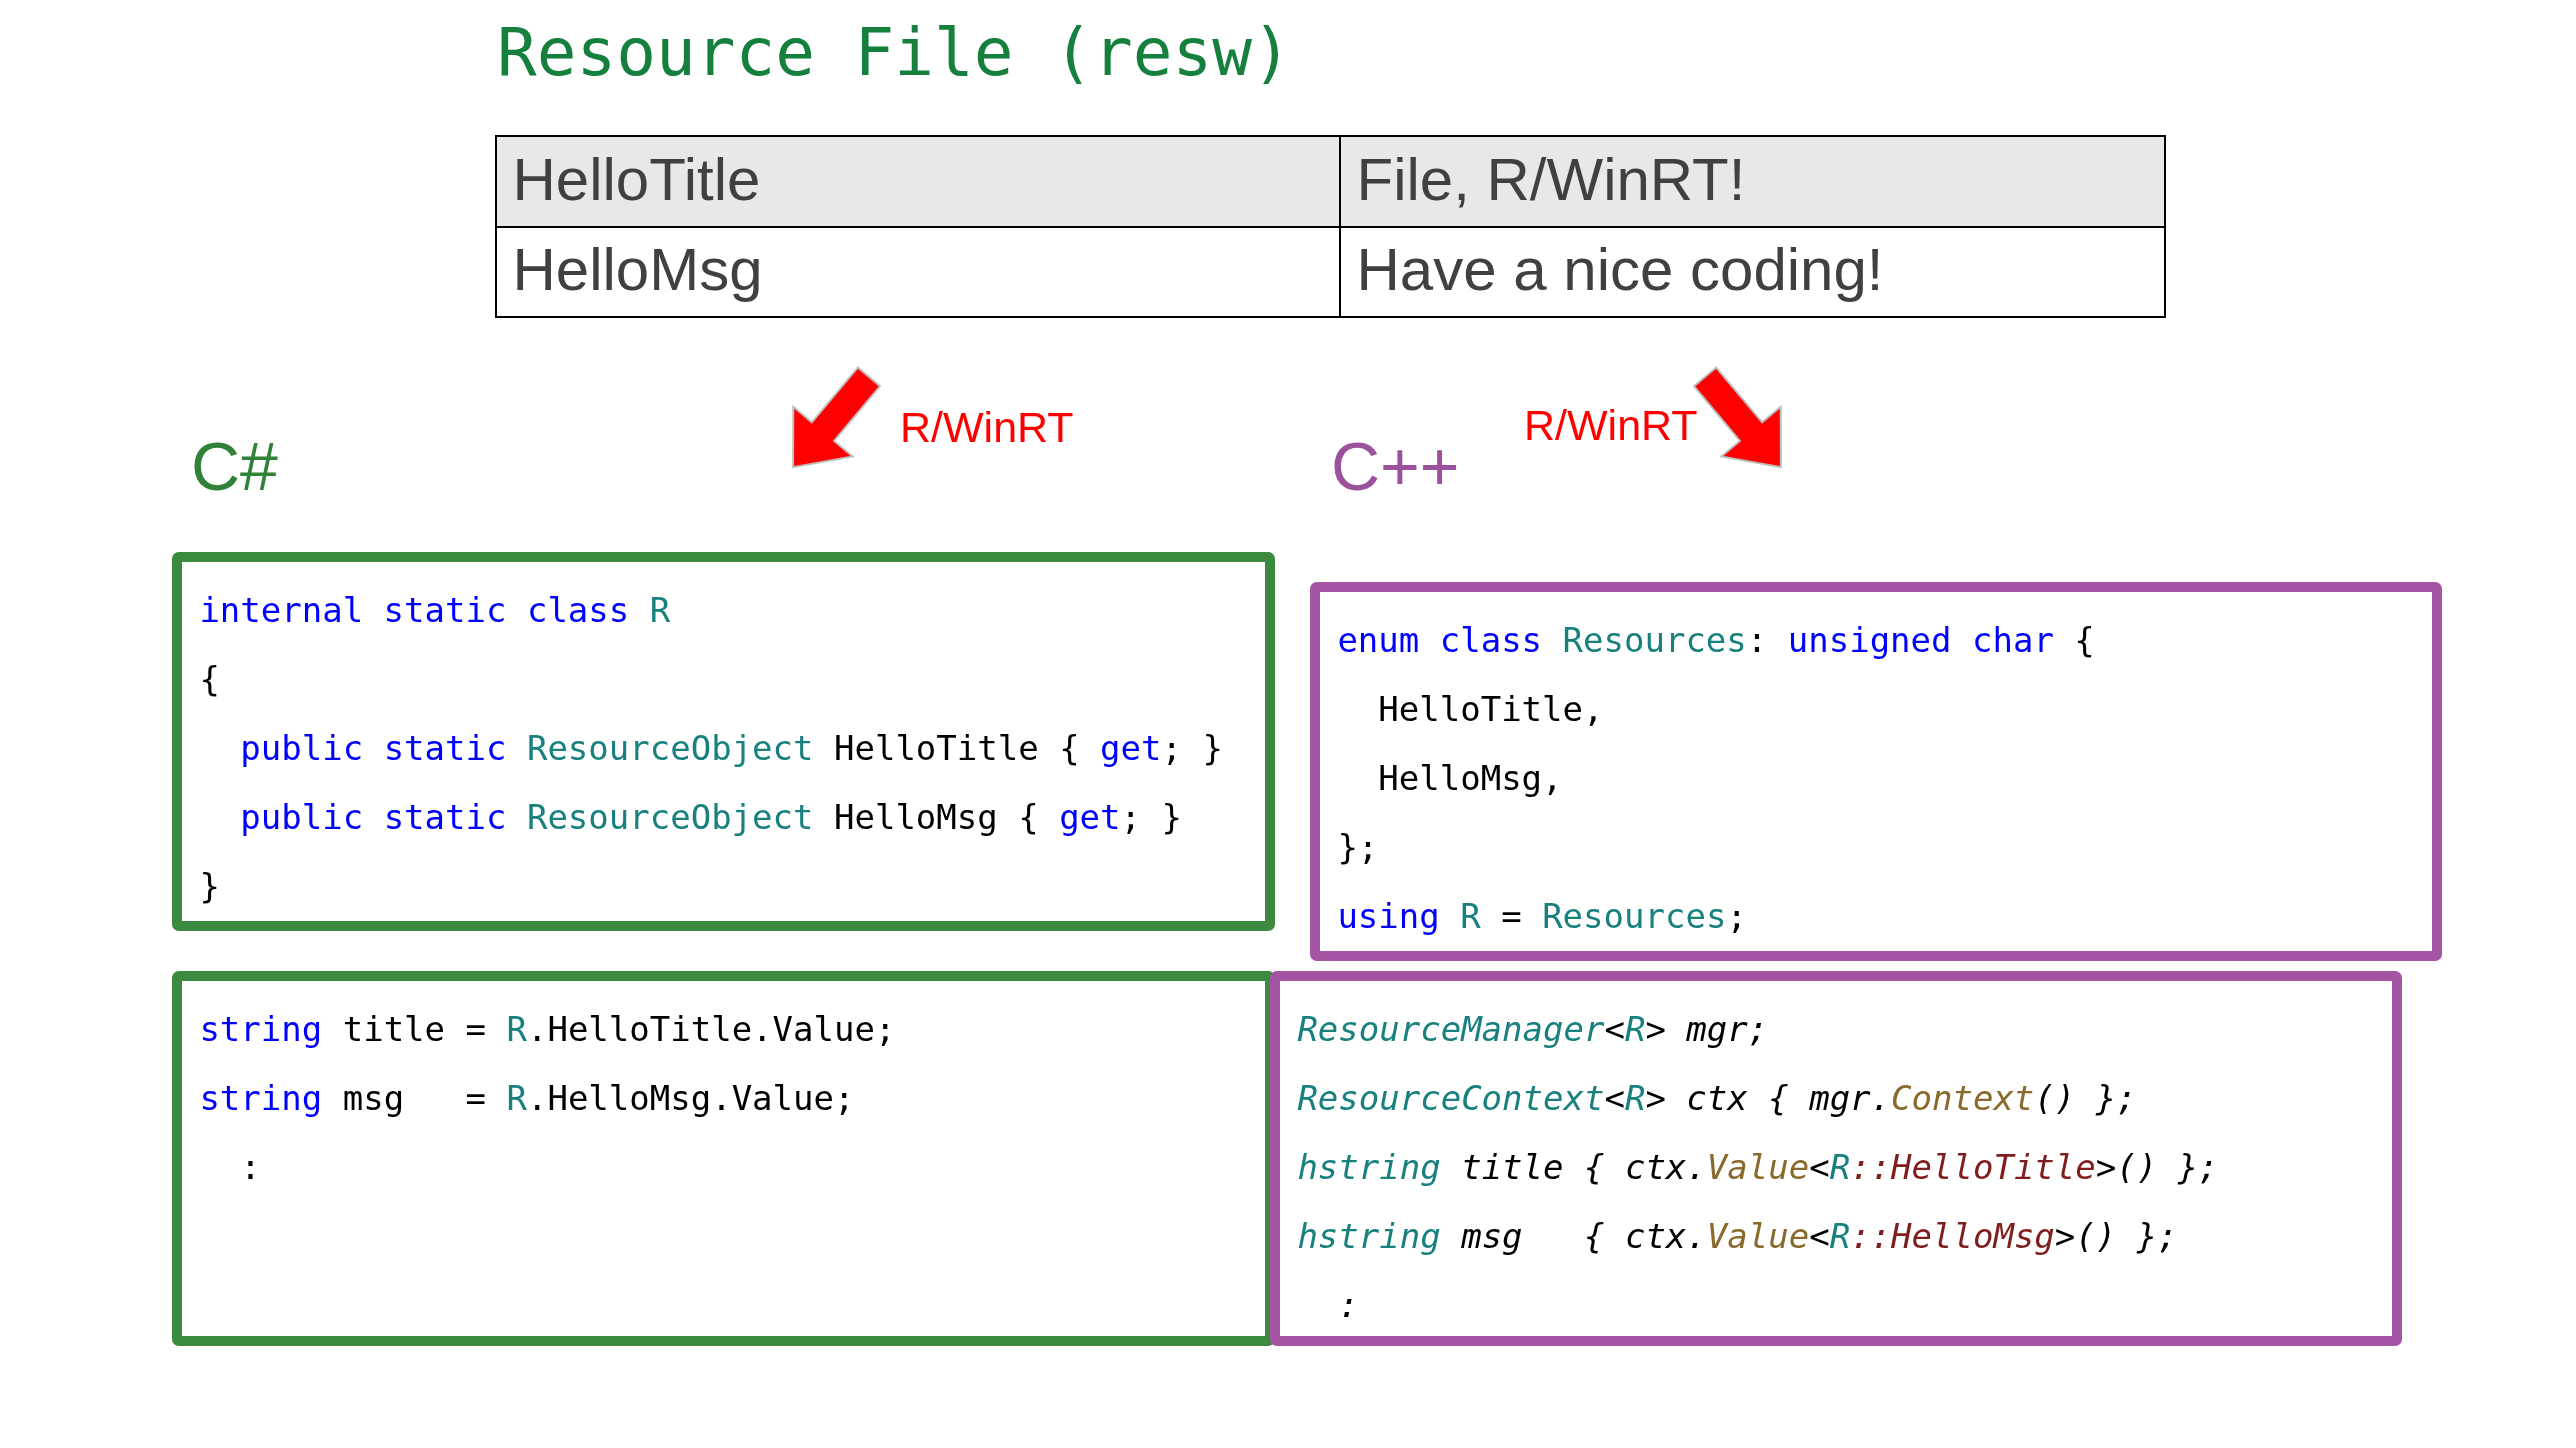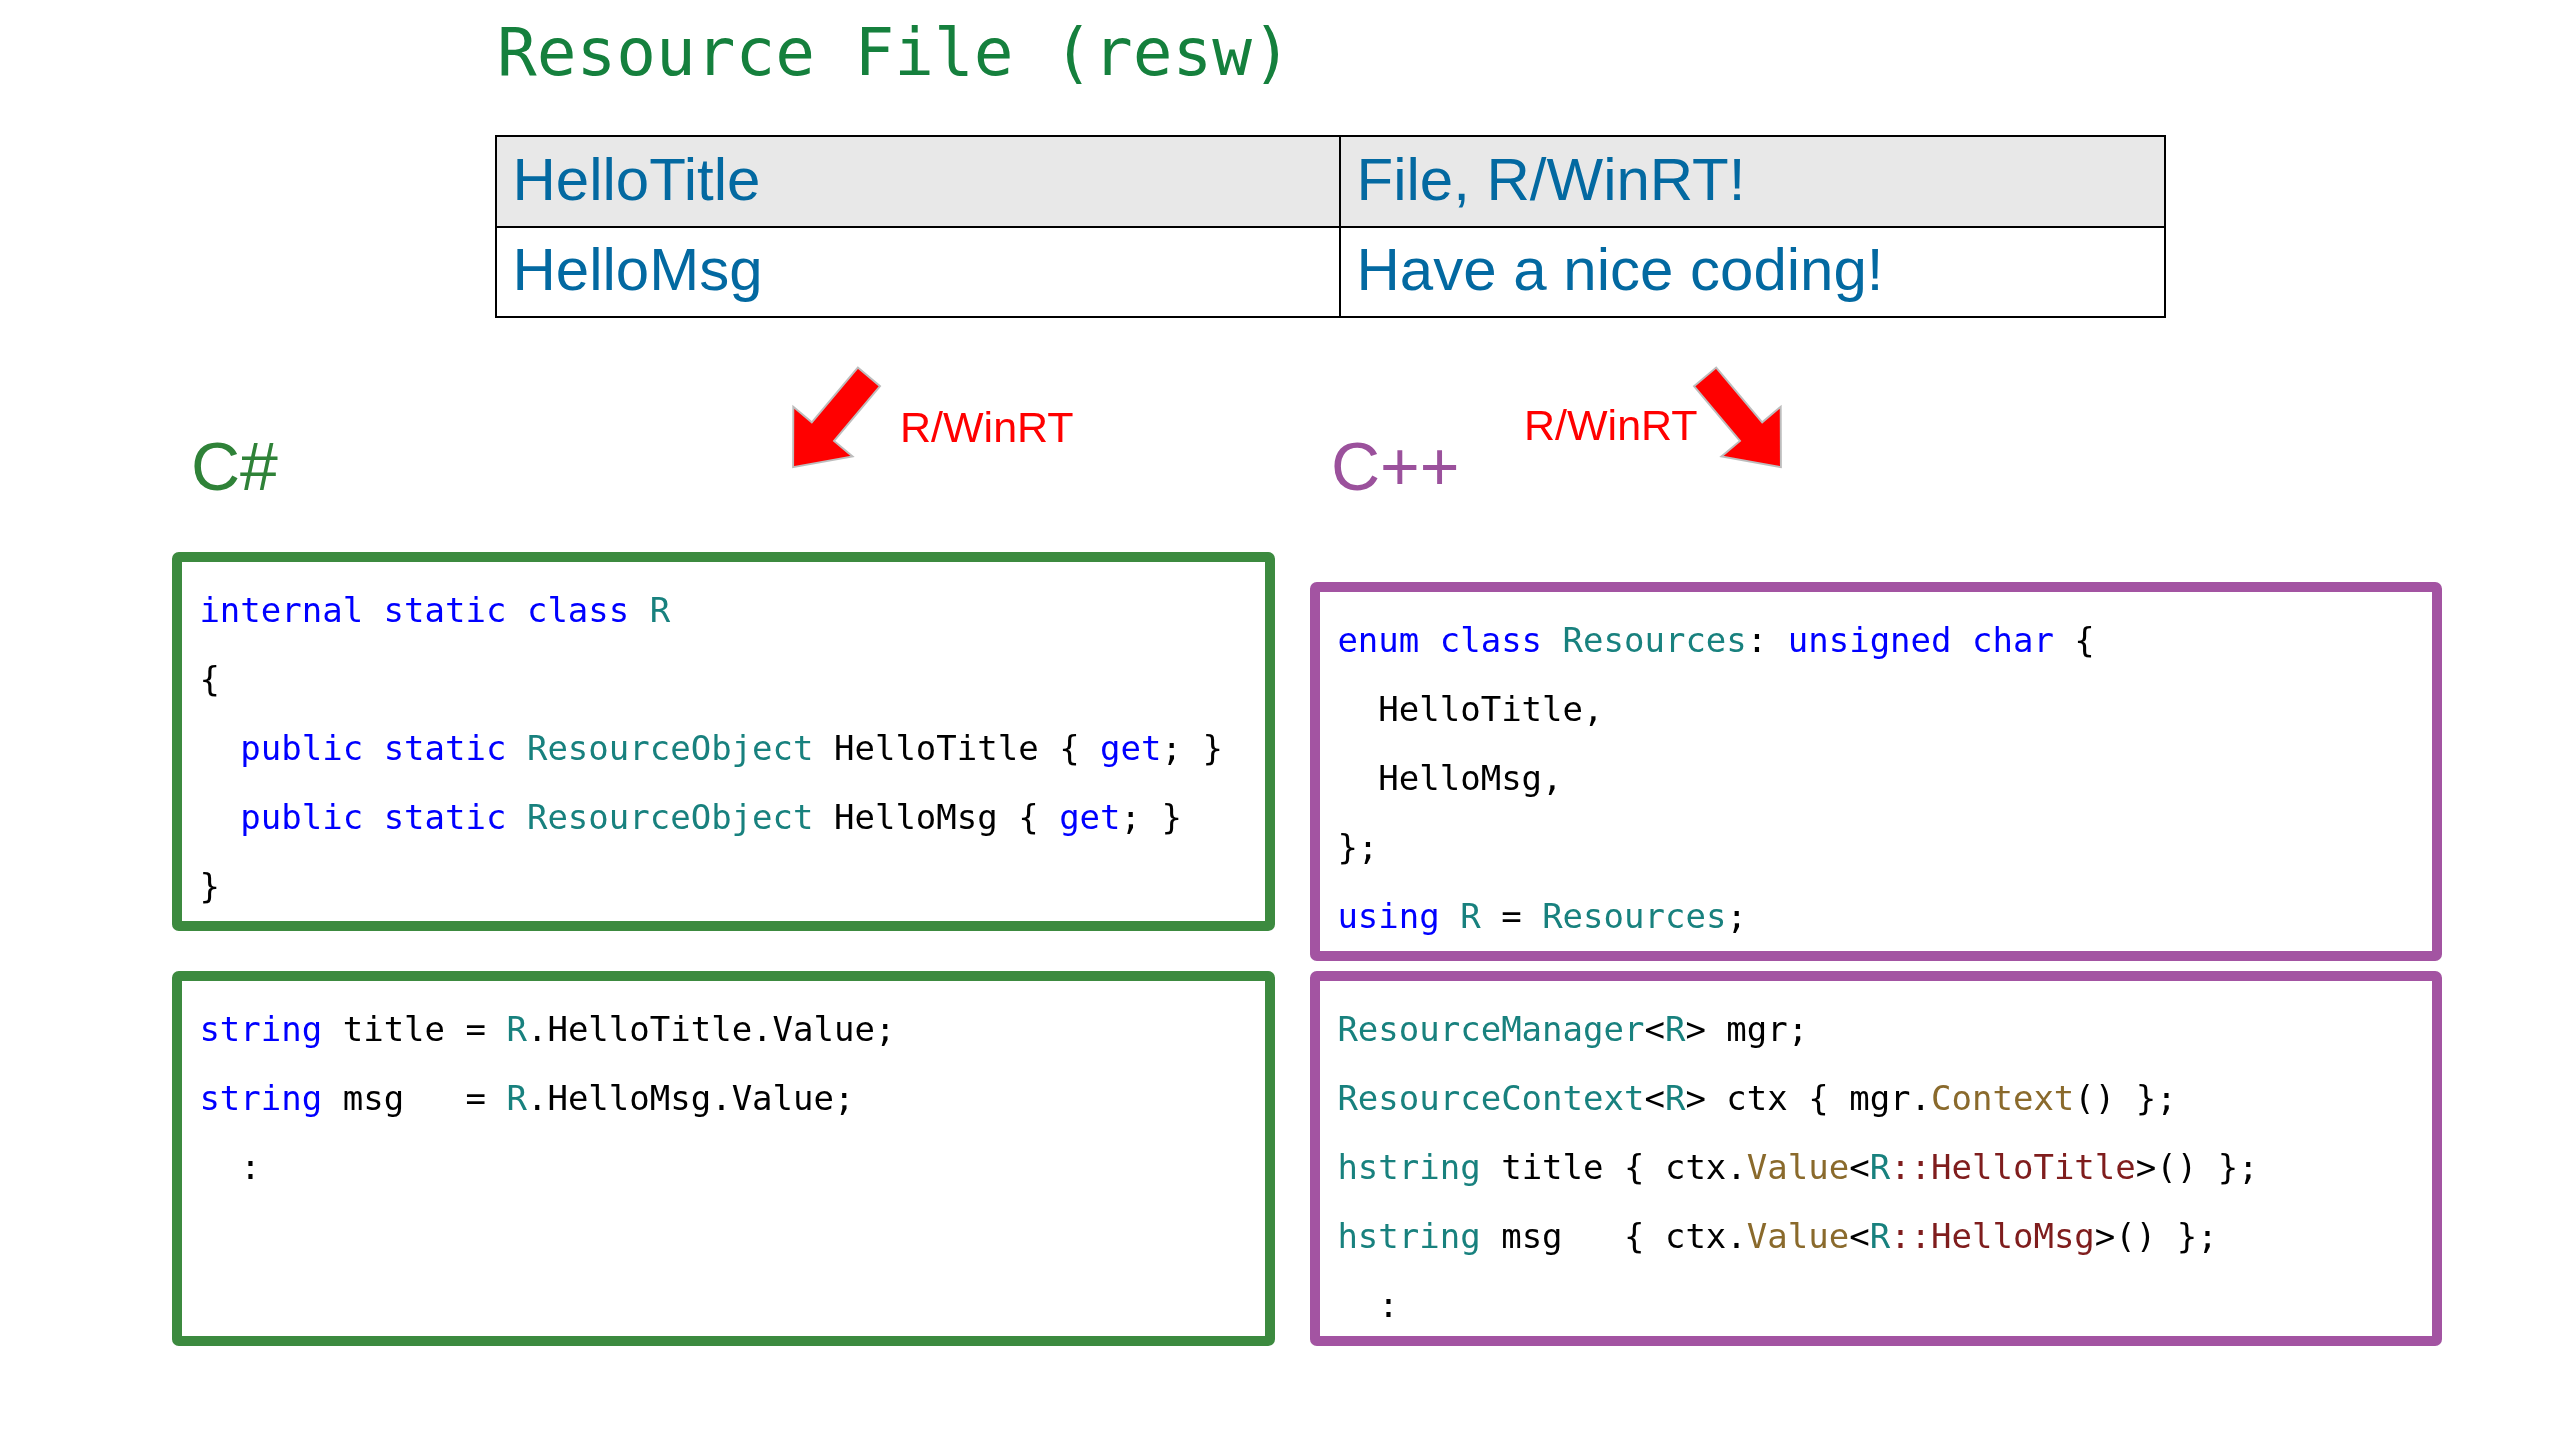--- a/index.html
+++ b/index.html
@@ -36,21 +36,21 @@
     top: 135px;
     width: 1603px;
     border-collapse: collapse;
     table-layout: fixed;
   }
   #resource-table td {
     border: 2.9px solid #000000;
     font-family: "Liberation Sans", sans-serif;
     font-size: 60px;
     line-height: 1.22;
-    color: #0369a1;
+    color: #404040;
     padding: 5.8px 15.5px 9.7px 15.5px;
     white-space: nowrap;
     overflow: hidden;
     margin-left: 11px;
   }
   #resource-table tr.row-alt td {
     background: #e8e8e8;
   }
   #resource-table tr.row-plain td {
     background: #ffffff;
@@ -98,21 +98,21 @@
     border-radius: 6.8px;
     box-sizing: border-box;
     overflow: hidden;
   }
   .code-box.green  { border-color: #3C8A3F; border-width: 10.6px; }
   .code-box.purple { border-color: #A354A2; border-width: 10.6px; }
 
   #box-csharp-decl { left: 172px;  top: 552px;  width: 1103px; height: 379px; }
   #box-cpp-decl    { left: 1310px; top: 582px;  width: 1132px; height: 379px; }
   #box-csharp-use  { left: 172px;  top: 971px; width: 1103px; height: 375px; }
-  #box-cpp-use     { left: 1310px; top: 971px; width: 1132px; height: 375px; }
+  #box-cpp-use     { left: 1270px; top: 971px; width: 1132px; height: 375px; font-style: italic; }
 
   .code-lines {
     padding: 13.5px 0 0 17.4px;
     font-family: "DejaVu Sans Mono", monospace;
     font-size: 34px;
     line-height: 69px;
     color: #000000;
     white-space: pre;
   }
   .tok-kw    { color: #0000FF; }

